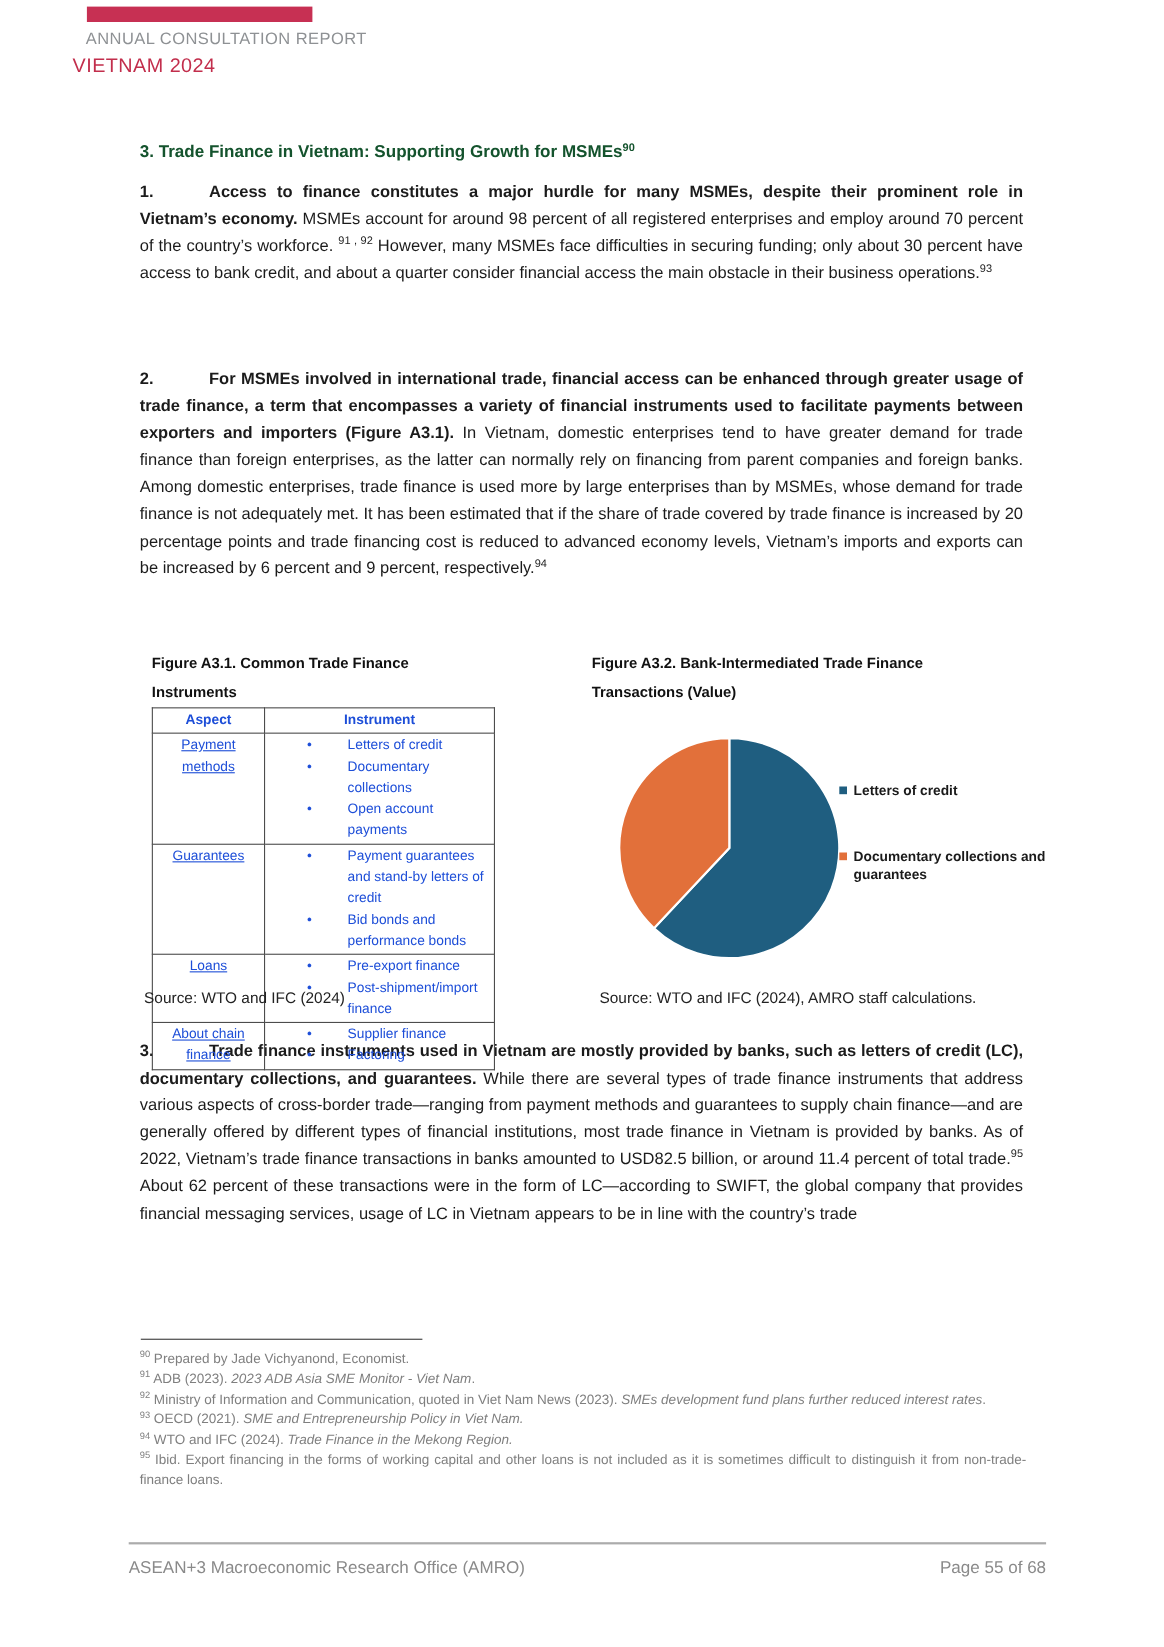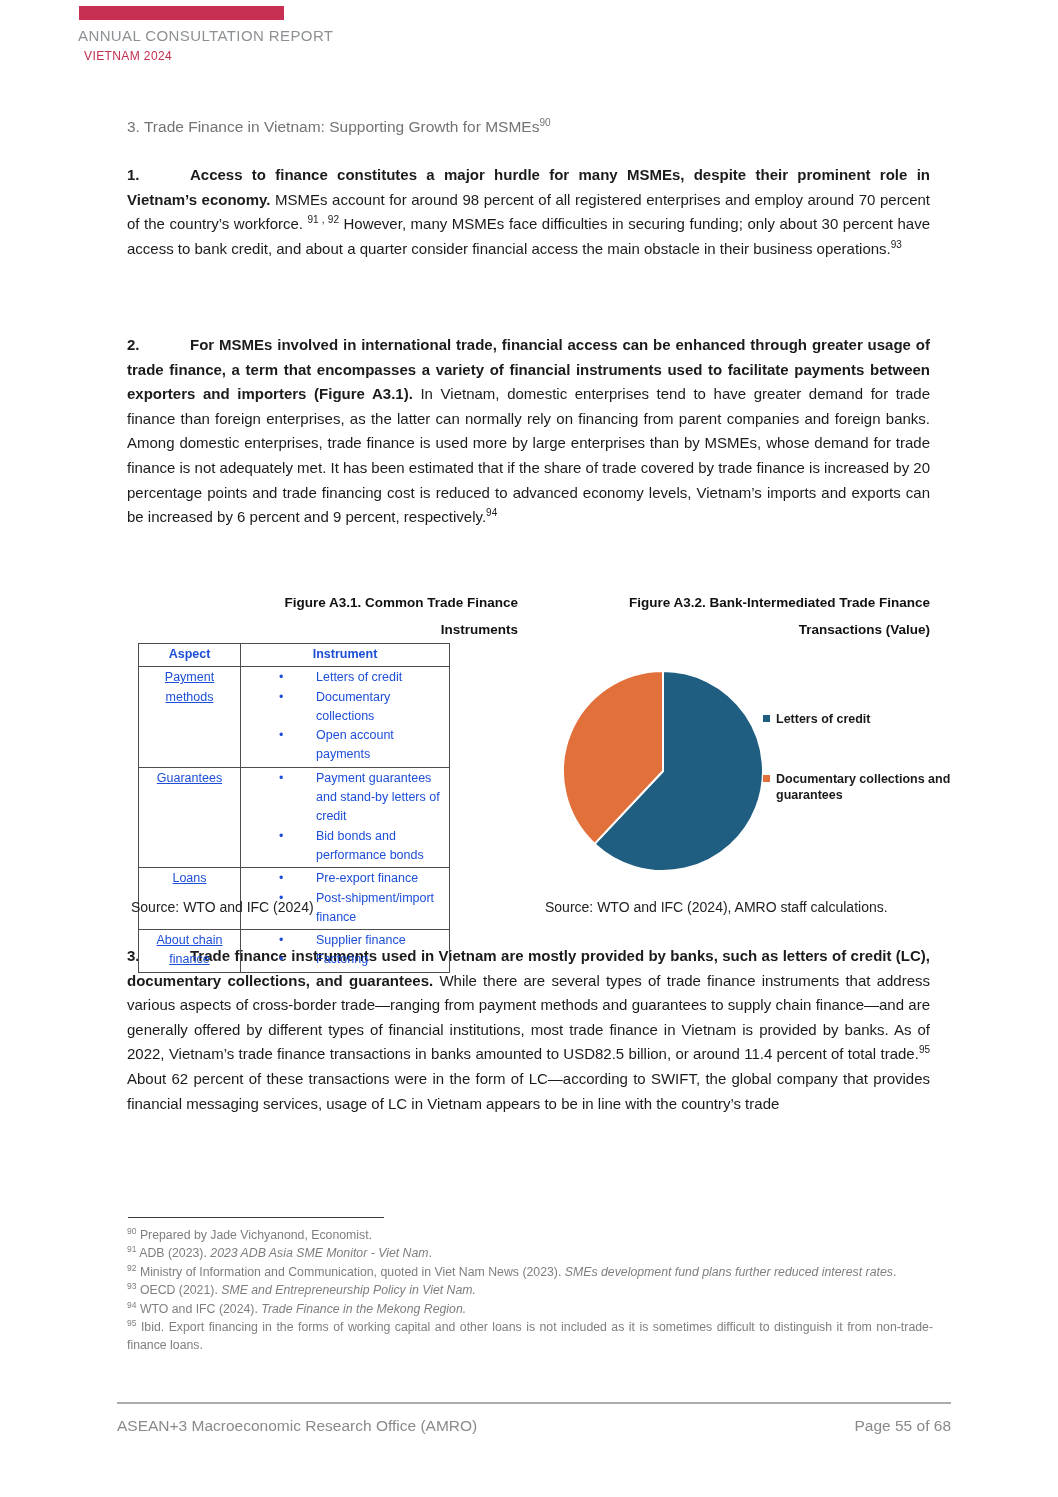--- a/index.html
+++ b/index.html
@@ -2,38 +2,38 @@
 <html><head>
 <meta charset="utf-8">
 <style>
   html,body{margin:0;padding:0;background:#ffffff;}
   .page{position:relative;width:1058px;height:1497px;background:#ffffff;overflow:hidden;
         font-family:"Liberation Sans",sans-serif;color:#1b1b1b;}
 
   
   .brand-bar{position:absolute;left:79px;top:6px;width:205px;height:14px;background:#C73053;}
   .report-title{position:absolute;left:78px;top:27px;font-size:15px;color:#8E9194;letter-spacing:.4px;}
-  .report-subtitle{position:absolute;left:84px;top:49px;font-size:12px;color:#C22E4C;letter-spacing:.4px;}
+  .report-subtitle{position:absolute;left:66px;top:49px;font-size:18px;color:#C22E4C;letter-spacing:.4px;}
 
   
-  .section-heading{position:absolute;left:127px;top:117px;margin:0;font-size:15.5px;font-weight:400;color:#737373;}
+  .section-heading{position:absolute;left:127px;top:129px;margin:0;font-size:15.5px;font-weight:700;color:#14532d;}
   .section-heading sup{font-size:10px;}
 
   
   .para{position:absolute;left:127px;width:803px;font-size:15px;line-height:24.6px;
         text-align:justify;color:#1b1b1b;}
   .para .pnum{display:inline-block;width:63px;font-weight:bold;}
   .para sup{font-size:10px;vertical-align:super;line-height:0;}
   #para-0{top:163px;}
   #para-1{top:333px;}
   #para-2{top:944px;}
 
   
   .fig-title{position:absolute;top:589px;font-weight:bold;font-size:13.5px;line-height:27px;
-             text-align:right;color:#111;}
+             text-align:left;color:#111;}
   .fig1-title{left:138px;width:380px;}
   .fig2-title{left:538px;width:392px;}
 
   
   .instr-table{position:absolute;left:138px;top:643px;width:312px;border-collapse:collapse;
                table-layout:fixed;font-size:12.5px;line-height:19.3px;color:#1d4ed8;}
   .instr-table th,.instr-table td{border:1px solid #4c4c4c;vertical-align:top;padding:1px 0 2px;}
   .instr-table th{font-weight:bold;text-align:center;}
   .instr-table td.aspect{text-align:center;padding:1px 10px 2px;text-decoration:underline;}
   .instr-table td.instr{padding:1px 2px 2px 0;}

